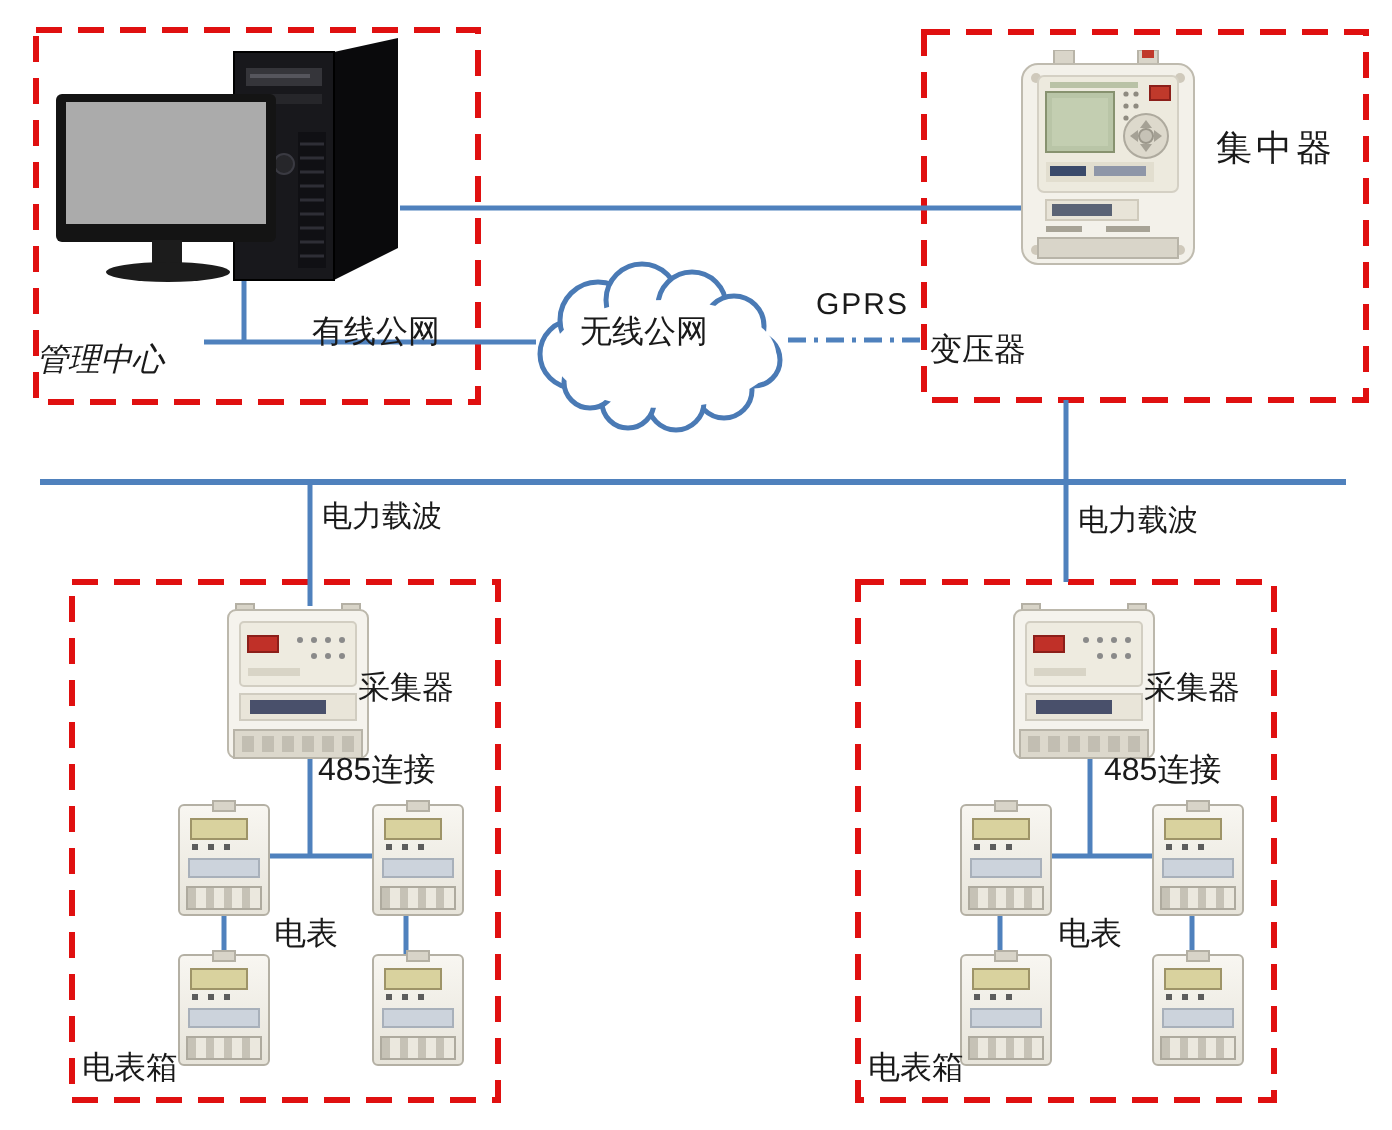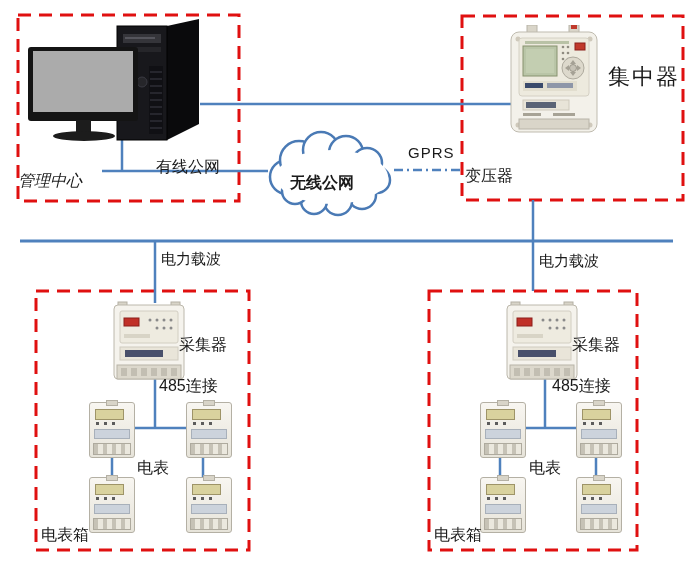--- a/index.html
+++ b/index.html
@@ -3,21 +3,21 @@
 <meta charset="utf-8">
 <style>
   html,body{margin:0;padding:0;background:#ffffff;}
   .canvas{
     position:relative;width:696px;height:565px;background:#ffffff;overflow:hidden;
     font-family:"Liberation Sans","DejaVu Sans",sans-serif;color:#1a1a1a;
   }
   .canvas svg.overlay{position:absolute;left:0;top:0;z-index:1;}
   .lbl{position:absolute;z-index:5;font-size:16px;line-height:1.15;white-space:nowrap;color:#1a1a1a;}
   .lbl.small{font-size:15px;text-align:right;}
-  .lbl.big{font-size:22px;letter-spacing:2px;}
+  .lbl.big{font-size:18px;letter-spacing:2px;}
   .lbl.bold{font-weight:normal;font-size:15px;letter-spacing:1px;}
 
   
   .dev{position:absolute;z-index:3;}
 
   
   .monitor-bezel{position:absolute;left:28px;top:47px;width:110px;height:74px;background:#141414;border-radius:3px;z-index:4;}
   .monitor-screen{position:absolute;left:5px;top:4px;right:5px;bottom:9px;background:#ababab;}
   .monitor-neck{position:absolute;left:76px;top:120px;width:15px;height:12px;background:#1c1c1c;z-index:4;}
   .monitor-base{position:absolute;left:53px;top:131px;width:62px;height:10px;background:#1c1c1c;border-radius:50%;z-index:4;}
@@ -255,21 +255,21 @@
     </div>
   <div class="meter" style="left:576px;top:477px;">
       <div class="lcd"></div>
       <div class="btns"></div>
       <div class="strip"></div>
       <div class="term"></div>
     </div>
 
   <div class="lbl" style="left:18px;top:172px;font-style:italic;">管理中心</div>
   <div class="lbl" style="left:156px;top:158px;">有线公网</div>
-  <div class="lbl" style="left:290px;top:174px;font-weight:bold;">无线公网</div>
+  <div class="lbl" style="left:290px;top:158px;">无线公网</div>
   <div class="lbl bold" style="left:408px;top:144px;">GPRS</div>
   <div class="lbl big" style="left:608px;top:64px;">集中器</div>
   <div class="lbl" style="left:465px;top:167px;text-align:center;">变压器</div>
   <div class="lbl small" style="left:161px;top:250px;">电力载波</div>
   <div class="lbl small" style="left:539px;top:252px;">电力载波</div>
 
   <div class="lbl" style="left:179px;top:336px;">采集器</div>
   <div class="lbl" style="left:159px;top:377px;">485连接</div>
   <div class="lbl" style="left:137px;top:459px;">电表</div>
   <div class="lbl" style="left:41px;top:526px;">电表箱</div>

